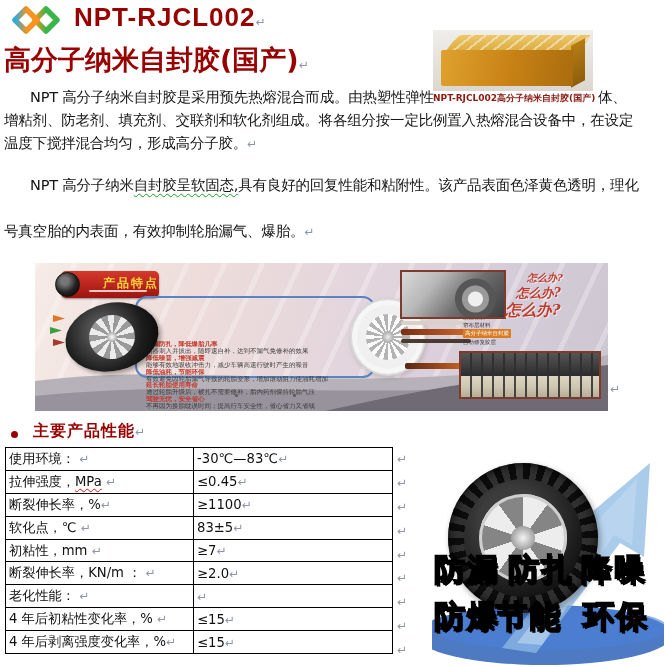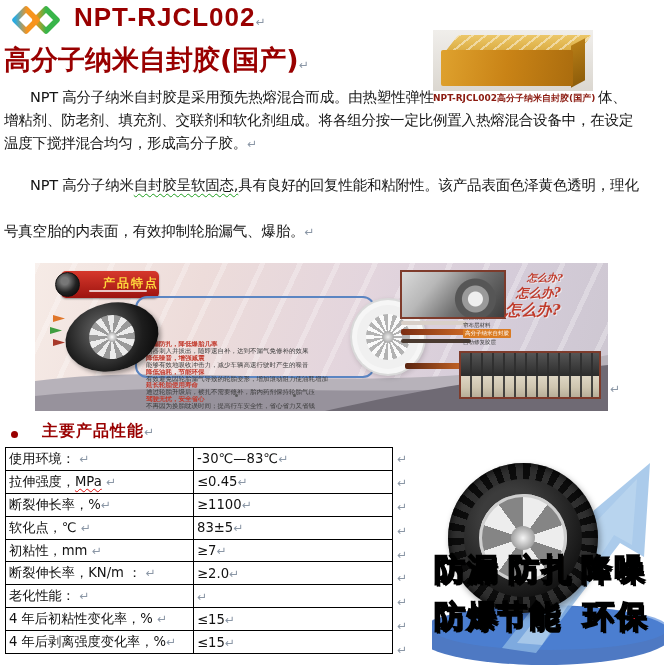--- a/index.html
+++ b/index.html
@@ -87,21 +87,21 @@
            background:repeating-linear-gradient(90deg, rgba(30,30,30,0) 0 9px, rgba(45,45,45,.85) 9px 11px),
                       linear-gradient(#555 0%, #2c2c2c 52%, #ddd5c3 53%, #cfc6b0 78%, #b7ae99 100%); }
   .how { position:absolute; color:#c03b2b; font-weight:700; font-style:italic;
          font-family:"DejaVu Serif", serif; white-space:nowrap; text-shadow:1px 1px 0 rgba(255,255,255,.6); }
 
   .roadsvg { position:absolute; left:0; bottom:0; }
   .bdot { position:absolute; width:3px; height:3px; border-radius:50%; background:#5a5a5a; }
 
   
   .bullet-dot { left:11px; top:431px; width:7px; height:7px; border-radius:50%; background:#990000; }
-  .perf-heading { left:42px; top:421px; font-size:16px; font-weight:700; color:#990000; letter-spacing:1px; white-space:nowrap; }
+  .perf-heading { left:33px; top:421px; font-size:16px; font-weight:700; color:#990000; letter-spacing:1px; white-space:nowrap; }
   table.perf { position:absolute; left:5px; top:447px; border-collapse:collapse; }
   table.perf td { border:1px solid #000; height:22.9px; font-size:13.2px; color:#111;
            padding:0 3px; vertical-align:middle; white-space:nowrap; }
   td.c1 { width:188px; } td.c2 { width:199px; }
   .row-marks { left:397px; top:448px; }
   .row-marks span { display:block; height:23.9px; line-height:23.9px; }
 
   
   .promo { left:432px; top:453px; width:232px; height:214px; overflow:hidden; }
   .ptire { position:absolute; left:16px; top:10px; width:150px; height:150px; border-radius:50%;

